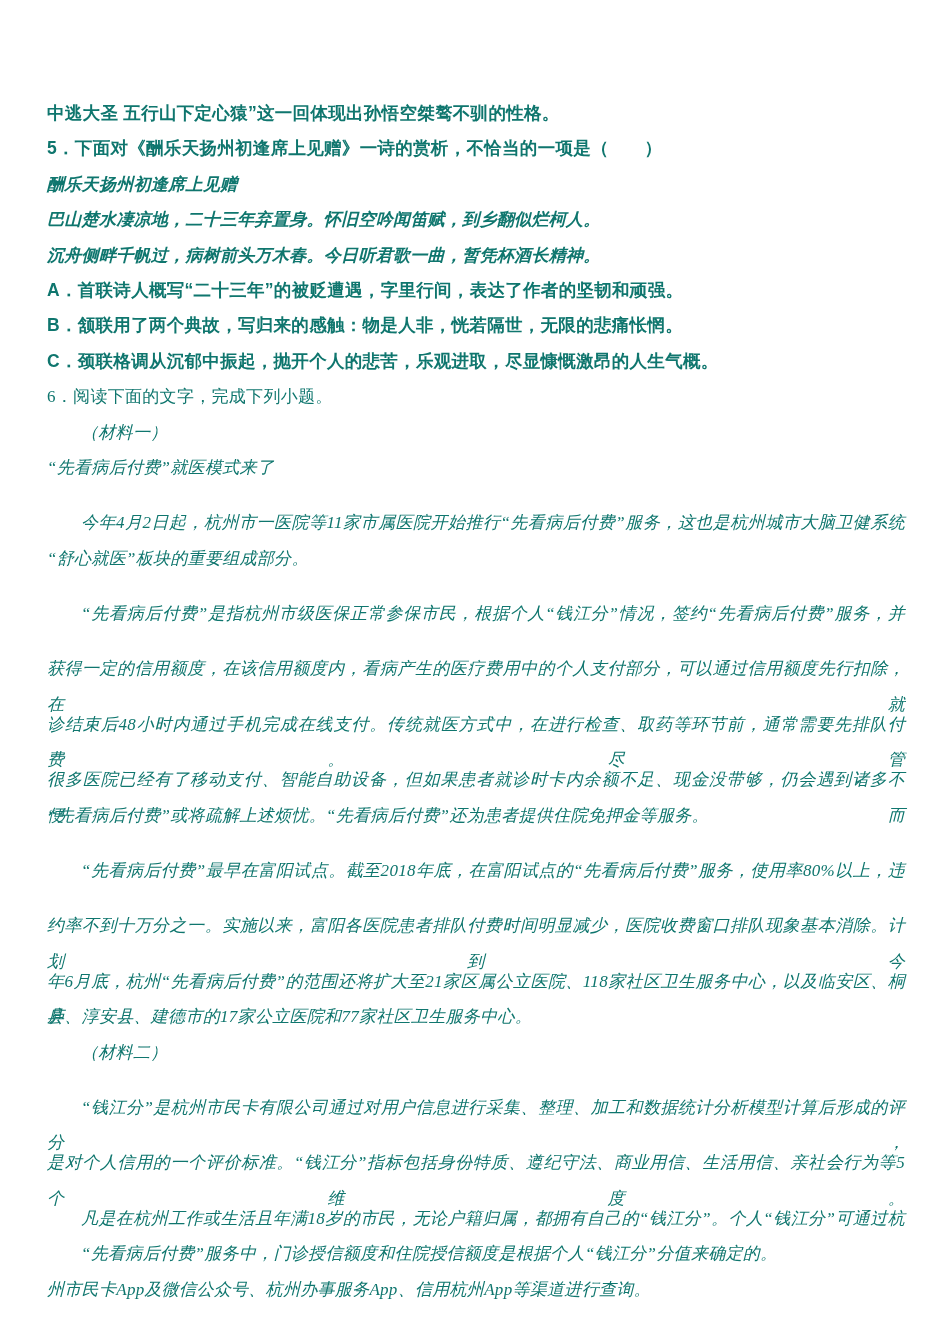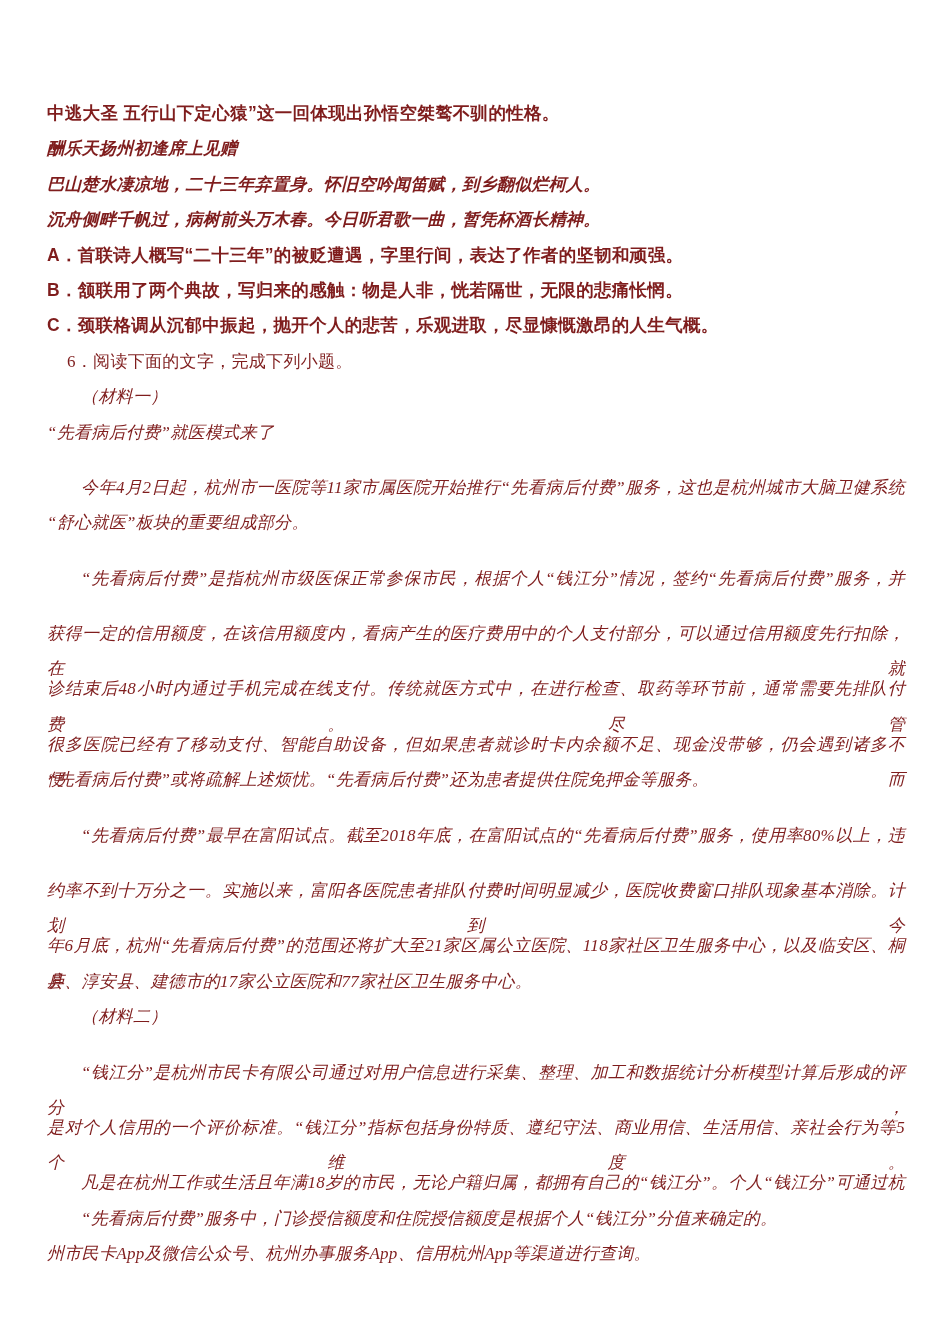--- a/index.html
+++ b/index.html
@@ -19,35 +19,34 @@
     position: absolute;
     left: 47px;
     top: 96px;
     width: 858px;
   }
   .line {
     display: block;
     height: 35.4px;
     line-height: 35.4px;
     font-size: 17px;
-    color: #7f1d1d;
+    color: #0f766e;
     text-align: left;
     letter-spacing: 0.3px;
   }
   
   .bold-sans {
     font-family: "Liberation Sans", sans-serif;
     font-weight: bold;
     font-size: 17.5px;
   }
   
   .serif {
     font-family: "Liberation Serif", serif;
     font-weight: normal;
-    margin-left: 20px;
   }
   
   .kaiti {
     font-family: "Liberation Serif", serif;
     font-style: italic;
     font-weight: normal;
   }
   
   .kaiti-bold {
     font-family: "Liberation Serif", serif;
@@ -62,20 +61,21 @@
   .indent2 {
     text-indent: 2em;
   }
 </style>
 </head>
 <body>
 
 <div class="page">
   <div class="doc" id="doc">
       <div class="line bold-sans">中逃大圣 五行山下定心猿”这一回体现出孙悟空桀骜不驯的性格。</div>
+      <div class="line bold-sans">5．下面对《酬乐天扬州初逢席上见赠》一诗的赏析，不恰当的一项是（　　）</div>
       <div class="line kaiti-bold">酬乐天扬州初逢席上见赠</div>
       <div class="line kaiti-bold">巴山楚水凄凉地，二十三年弃置身。怀旧空吟闻笛赋，到乡翻似烂柯人。</div>
       <div class="line kaiti-bold">沉舟侧畔千帆过，病树前头万木春。今日听君歌一曲，暂凭杯酒长精神。</div>
       <div class="line bold-sans">A．首联诗人概写“二十三年”的被贬遭遇，字里行间，表达了作者的坚韧和顽强。</div>
       <div class="line bold-sans">B．颔联用了两个典故，写归来的感触：物是人非，恍若隔世，无限的悲痛怅惘。</div>
       <div class="line bold-sans">C．颈联格调从沉郁中振起，抛开个人的悲苦，乐观进取，尽显慷慨激昂的人生气概。</div>
       <div class="line serif">6．阅读下面的文字，完成下列小题。</div>
       <div class="line kaiti indent2">（材料一）</div>
       <div class="line kaiti">“先看病后付费”就医模式来了</div>
       <div class="line kaiti justify indent2">今年4月2日起，杭州市一医院等11家市属医院开始推行“先看病后付费”服务，这也是杭州城市大脑卫健系统</div>

